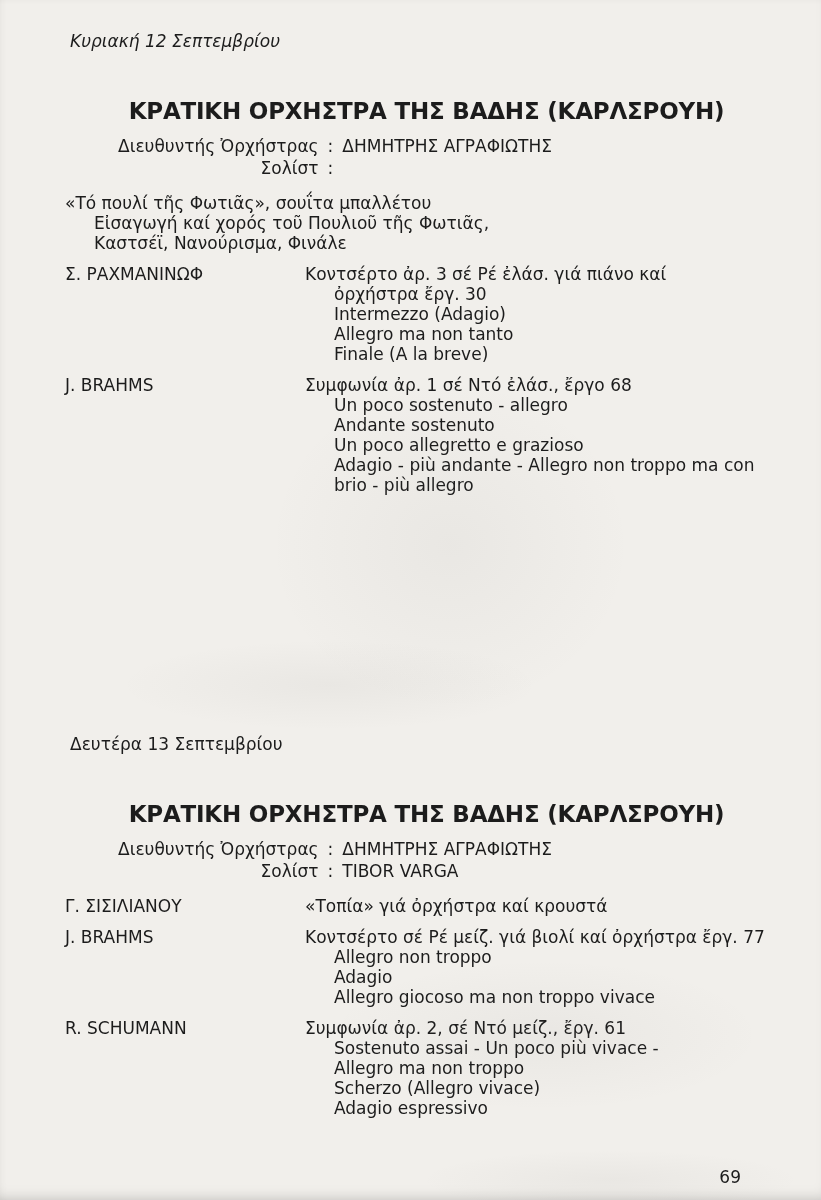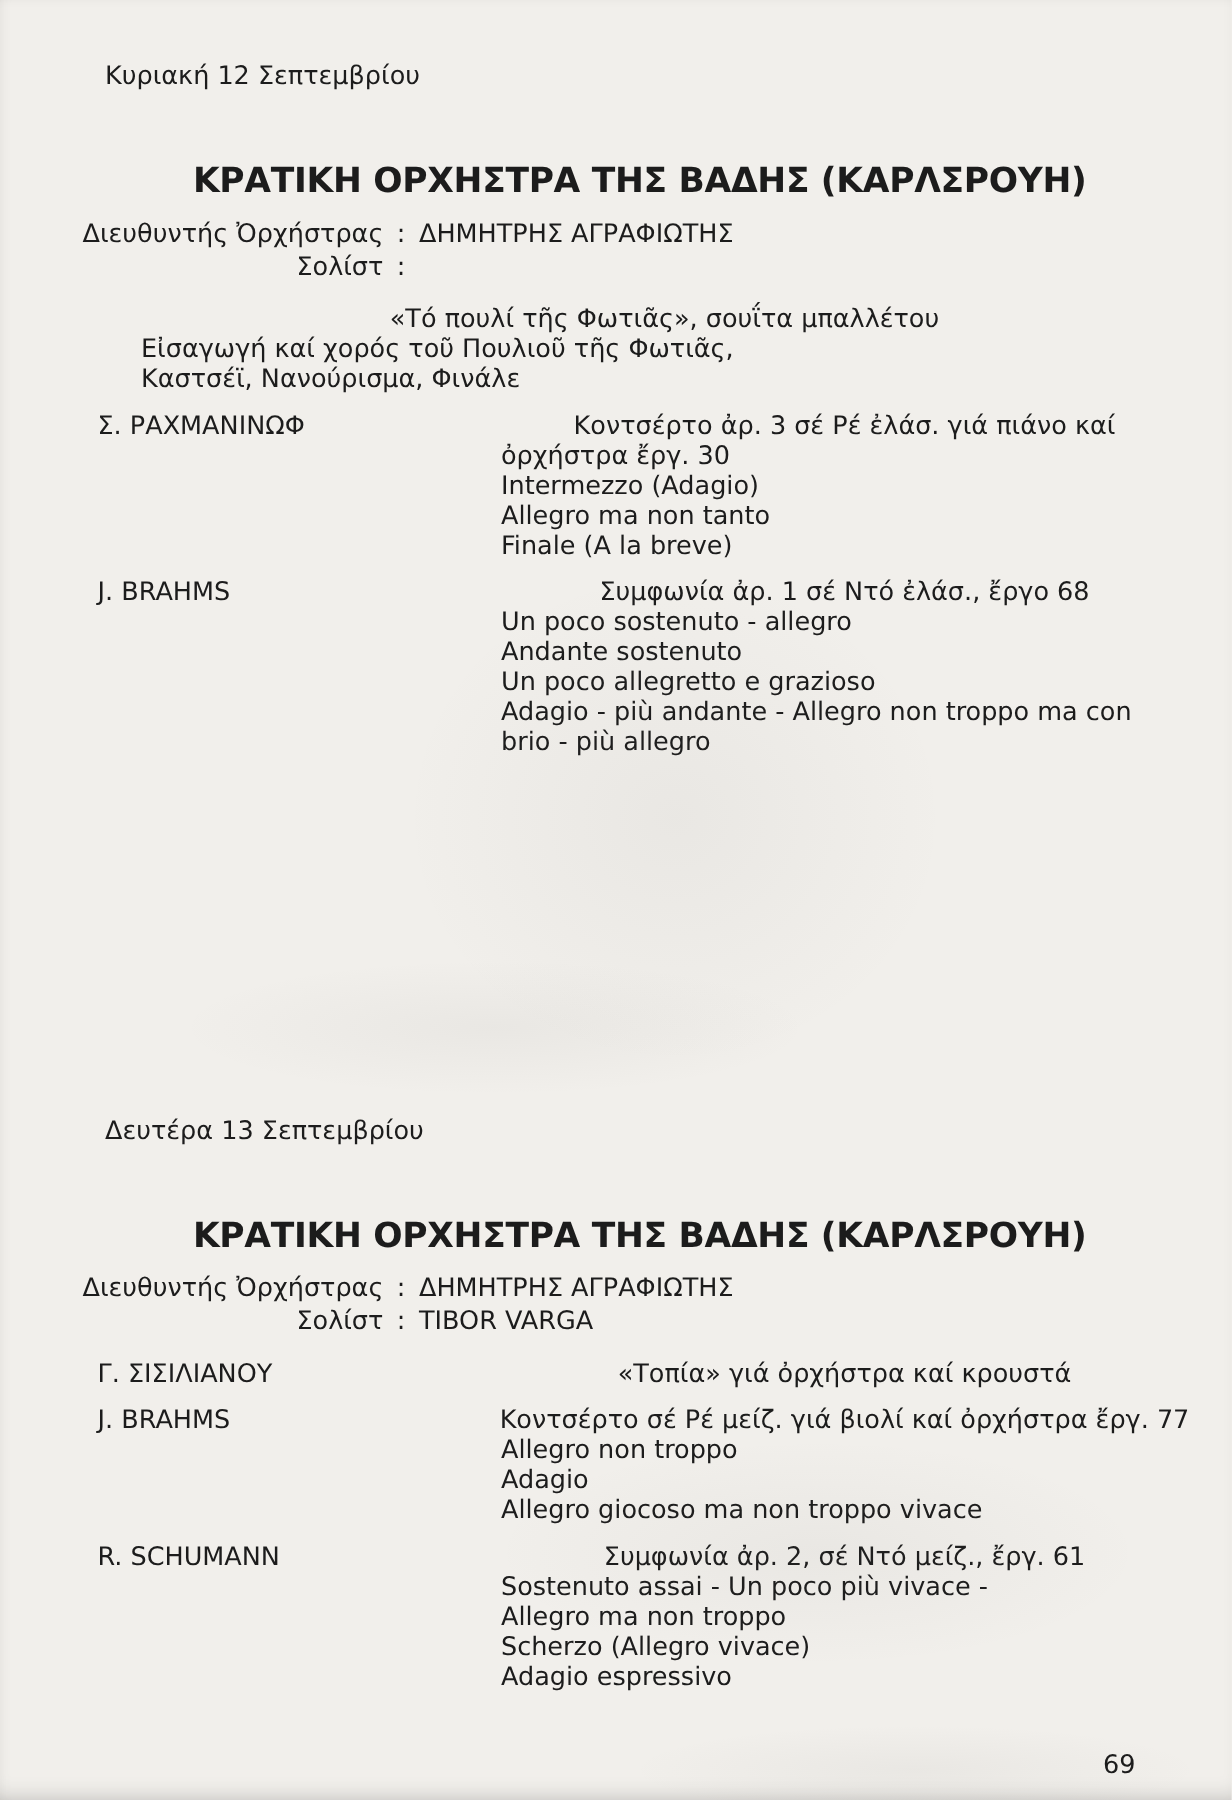--- a/index.html
+++ b/index.html
@@ -17,45 +17,45 @@
                 inset 8px 0 14px -14px rgba(0,0,0,.10);
   }
   .ghost { position:absolute; pointer-events:none; border-radius:50%;
     background:radial-gradient(closest-side, rgba(100,98,95,.055), rgba(100,98,95,0)); }
   .ghost.g1 { left:270px; top:380px;  width:360px; height:330px; }
   .ghost.g2 { left:120px; top:640px;  width:420px; height:90px;  }
   .ghost.g3 { left:330px; top:960px;  width:430px; height:150px; }
   .ghost.g4 { left:420px; top:1150px; width:380px; height:60px;  }
 
   .date-line { margin-left:70px; font-size:17px; line-height:21px; white-space:nowrap; }
-  .date-line.first  { padding-top:41px; }
+  .date-line.first  { padding-top:31px;font-style:italic; }
   .date-line.second { margin-top:239px; }
 
   .concert-title {
     margin:44px 0 0; text-align:center;
     font-size:23px; font-weight:bold; line-height:30px;
     letter-spacing:-0.2px; white-space:nowrap;padding-left:32px;
   }
 
   .credits {
-    margin:9px 0 0 55px; width:max-content;
+    margin:9px 0 0 118px; width:max-content;
     display:grid; grid-template-columns:max-content max-content max-content;
     column-gap:9px; font-size:17px; line-height:22px; white-space:nowrap;
   }
   .credit-label { text-align:right; }
   .credit-colon { text-align:center; }
 
   .program { margin:14px 0 0 65px; font-size:17px; line-height:20px; }
   .program-item { display:flex; margin-bottom:11px; }
   .composer { flex:0 0 240px; white-space:nowrap; }
   .work { flex:1 1 auto; min-width:0; }
   .work-line { padding-left:29px; white-space:nowrap; }
-  .work-line.first { padding-left:0;text-align:center; }
+  .work-line.first { padding-left:0; }
 
-  .page-number { position:absolute; right:64px; bottom:13px; font-size:17px; }
+  .page-number { position:absolute; right:80px; bottom:13px; font-size:17px; }
 </style>
 </head>
 <body>
 
 <div class="ghost g1"></div>
 <div class="ghost g2"></div>
 <div class="ghost g3"></div>
 <div class="ghost g4"></div>
 
 <div class="date-line first">Κυριακή 12 Σεπτεμβρίου</div>

